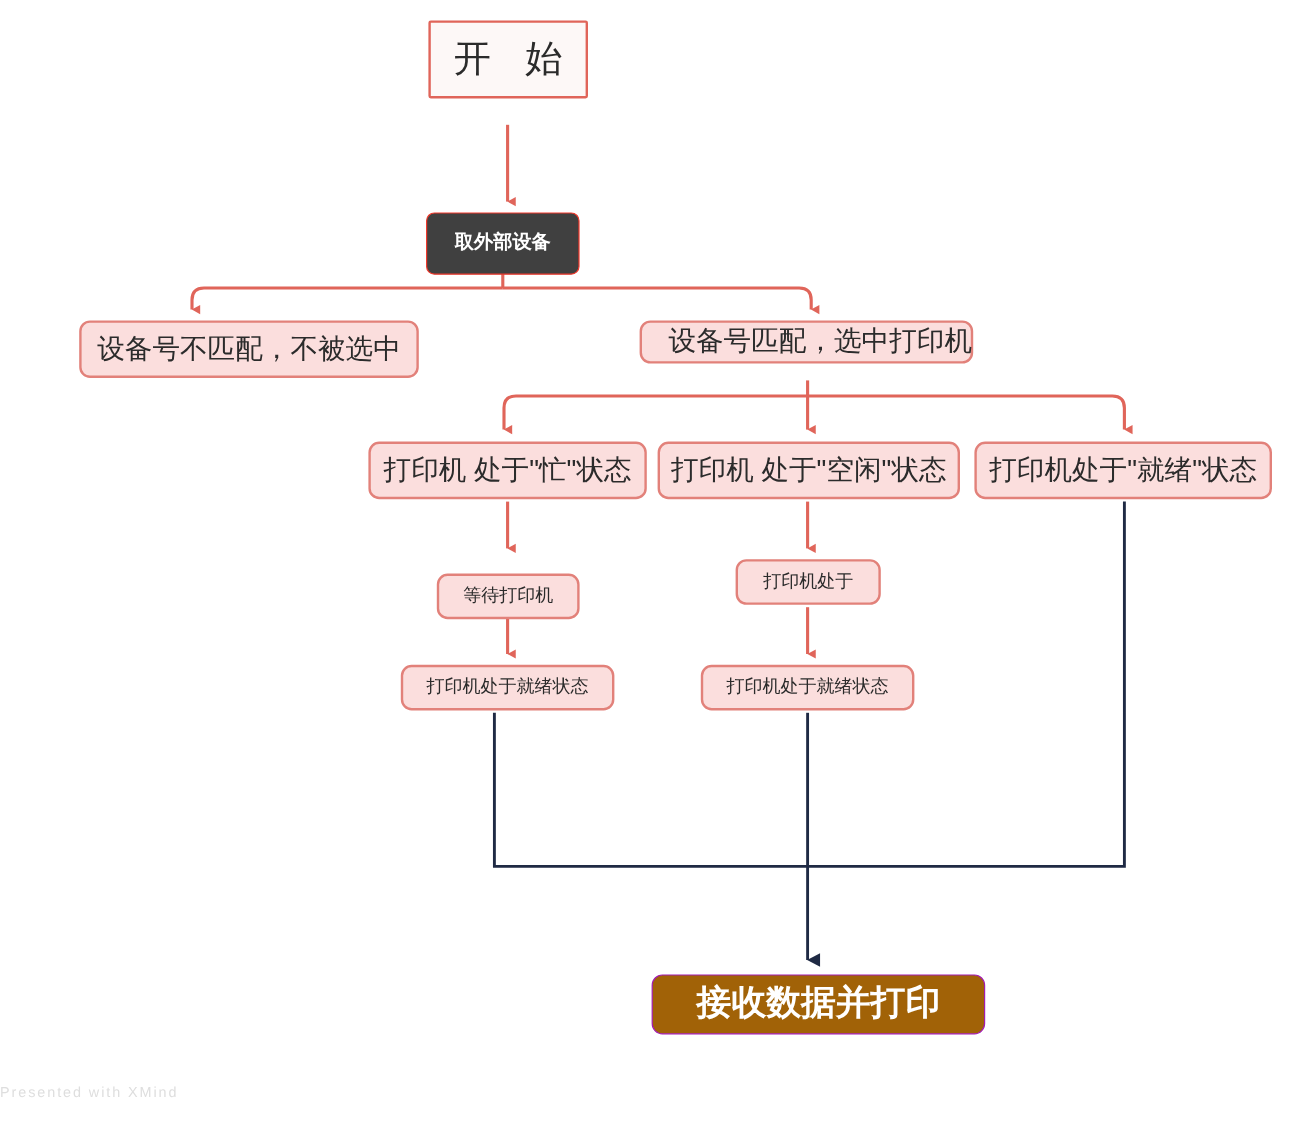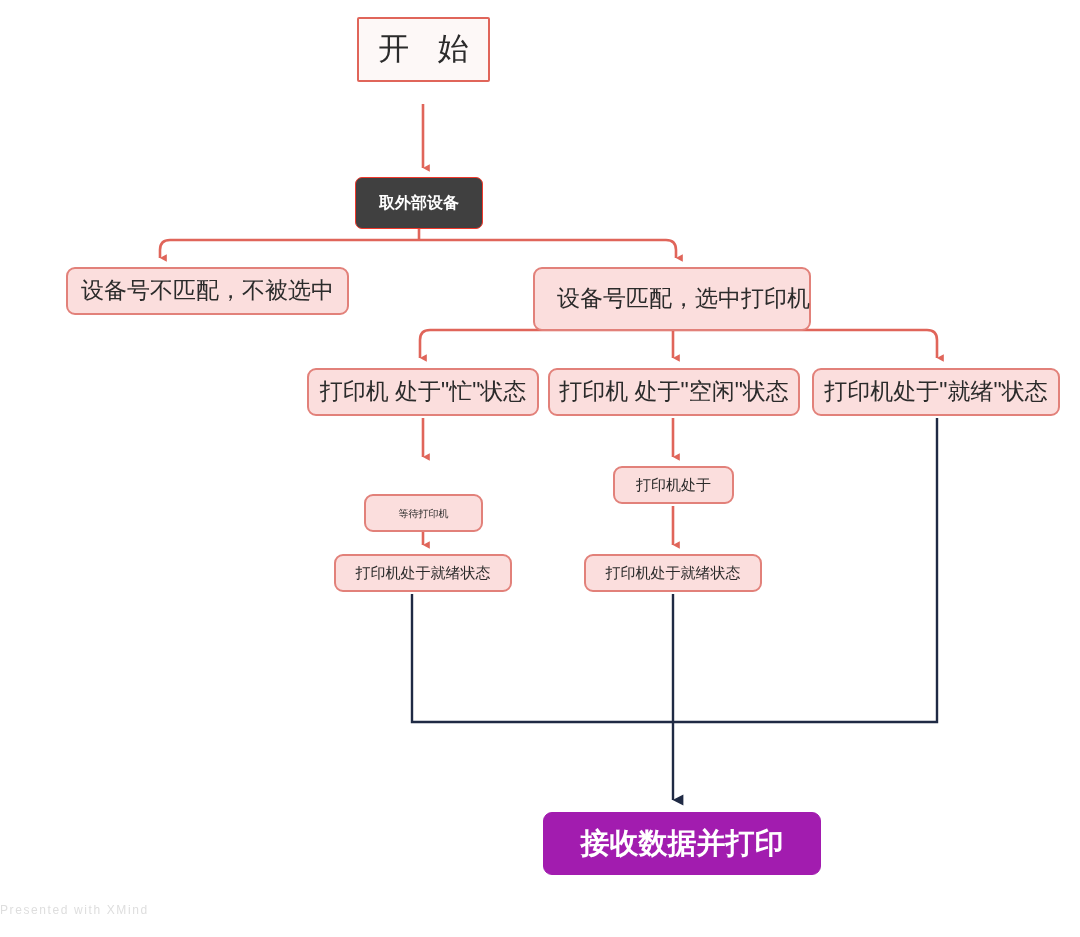--- a/index.html
+++ b/index.html
@@ -70,39 +70,39 @@
   
   .n-pink {
     background: #fbdedd;
     border: 2px solid #e2817a;
     border-radius: 9px;
     color: #2b2b2b;
     font-weight: 400;
   }
 
   .n-nomatch  { left: 18px;  top: 267px; width: 283px; height: 48px; font-size: 23px; margin-left: 48px; }
-  .n-match    { left: 533px; top: 267px; width: 278px; height: 64px; font-size: 23px; padding-left: 23px; }
+  .n-match    { left: 533px; top: 267px; width: 278px; height: 36px; font-size: 23px; padding-left: 23px; }
 
   .n-busy     { left: 307px; top: 368px; width: 232px; height: 48px; font-size: 23px; }
   .n-idle     { left: 548px; top: 368px; width: 252px; height: 48px; font-size: 23px; }
   .n-readyq   { left: 812px; top: 368px; width: 248px; height: 48px; font-size: 23px; }
 
-  .n-waitp    { left: 364px; top: 494px; width: 119px; height: 38px; font-size: 10px; }
+  .n-waitp    { left: 364px; top: 478px; width: 119px; height: 38px; font-size: 15px; }
   .n-waith    { left: 613px; top: 466px; width: 121px; height: 38px; font-size: 15px; }
 
   .n-ready1   { left: 334px; top: 554px; width: 178px; height: 38px; font-size: 15px; }
   .n-ready2   { left: 584px; top: 554px; width: 178px; height: 38px; font-size: 15px; }
 
   
   .n-final {
     left: 543px;
     top: 812px;
     width: 278px;
-    height: 63px;
-    background: #a21caf;
+    height: 50px;
+    background: #a16207;
     border: 1px solid #a21caf;
     border-radius: 9px;
     color: #ffffff;
     font-size: 29px;
     font-weight: 700;
   }
 
   .watermark {
     position: absolute;
     left: 0;

